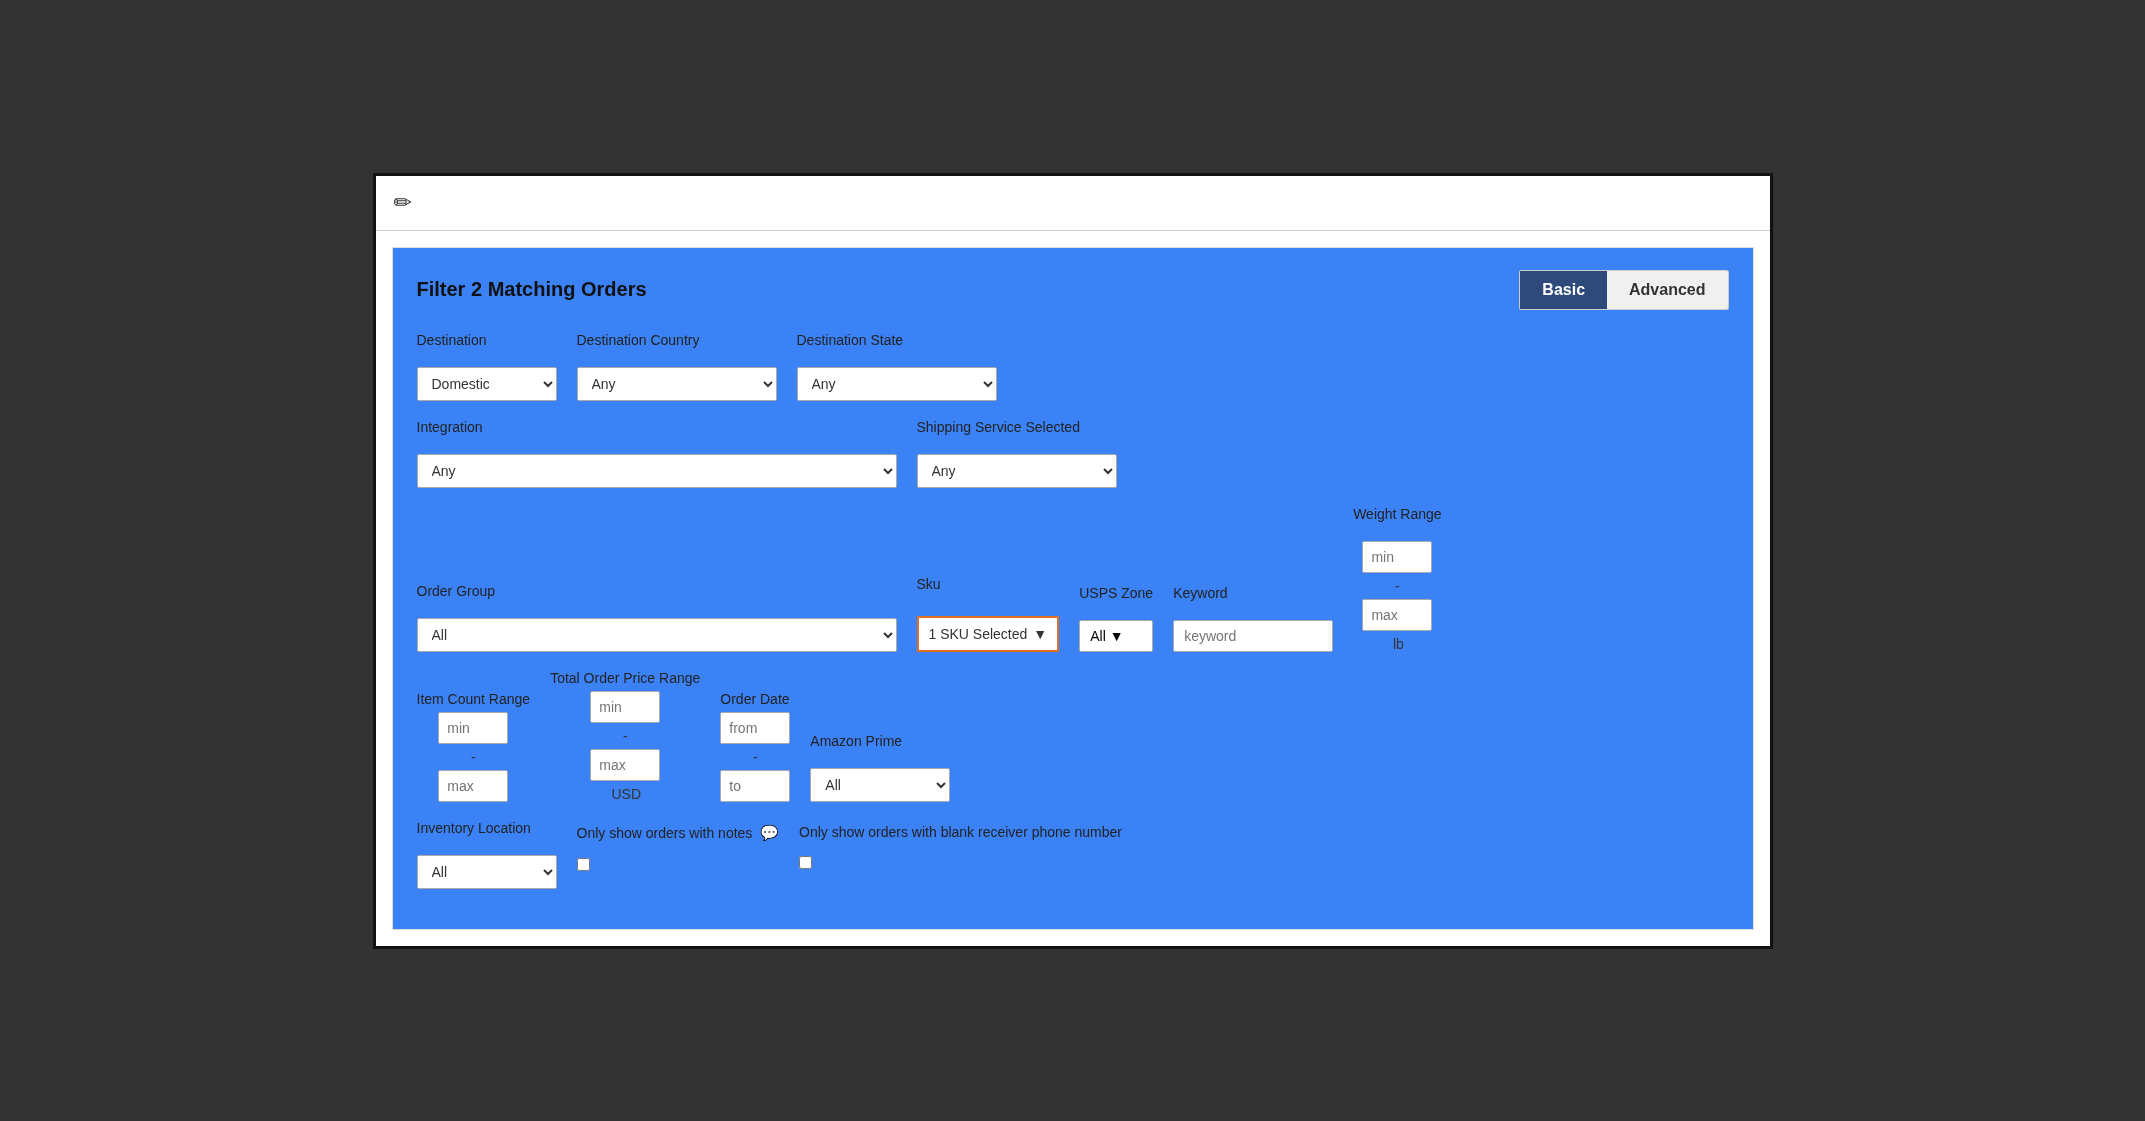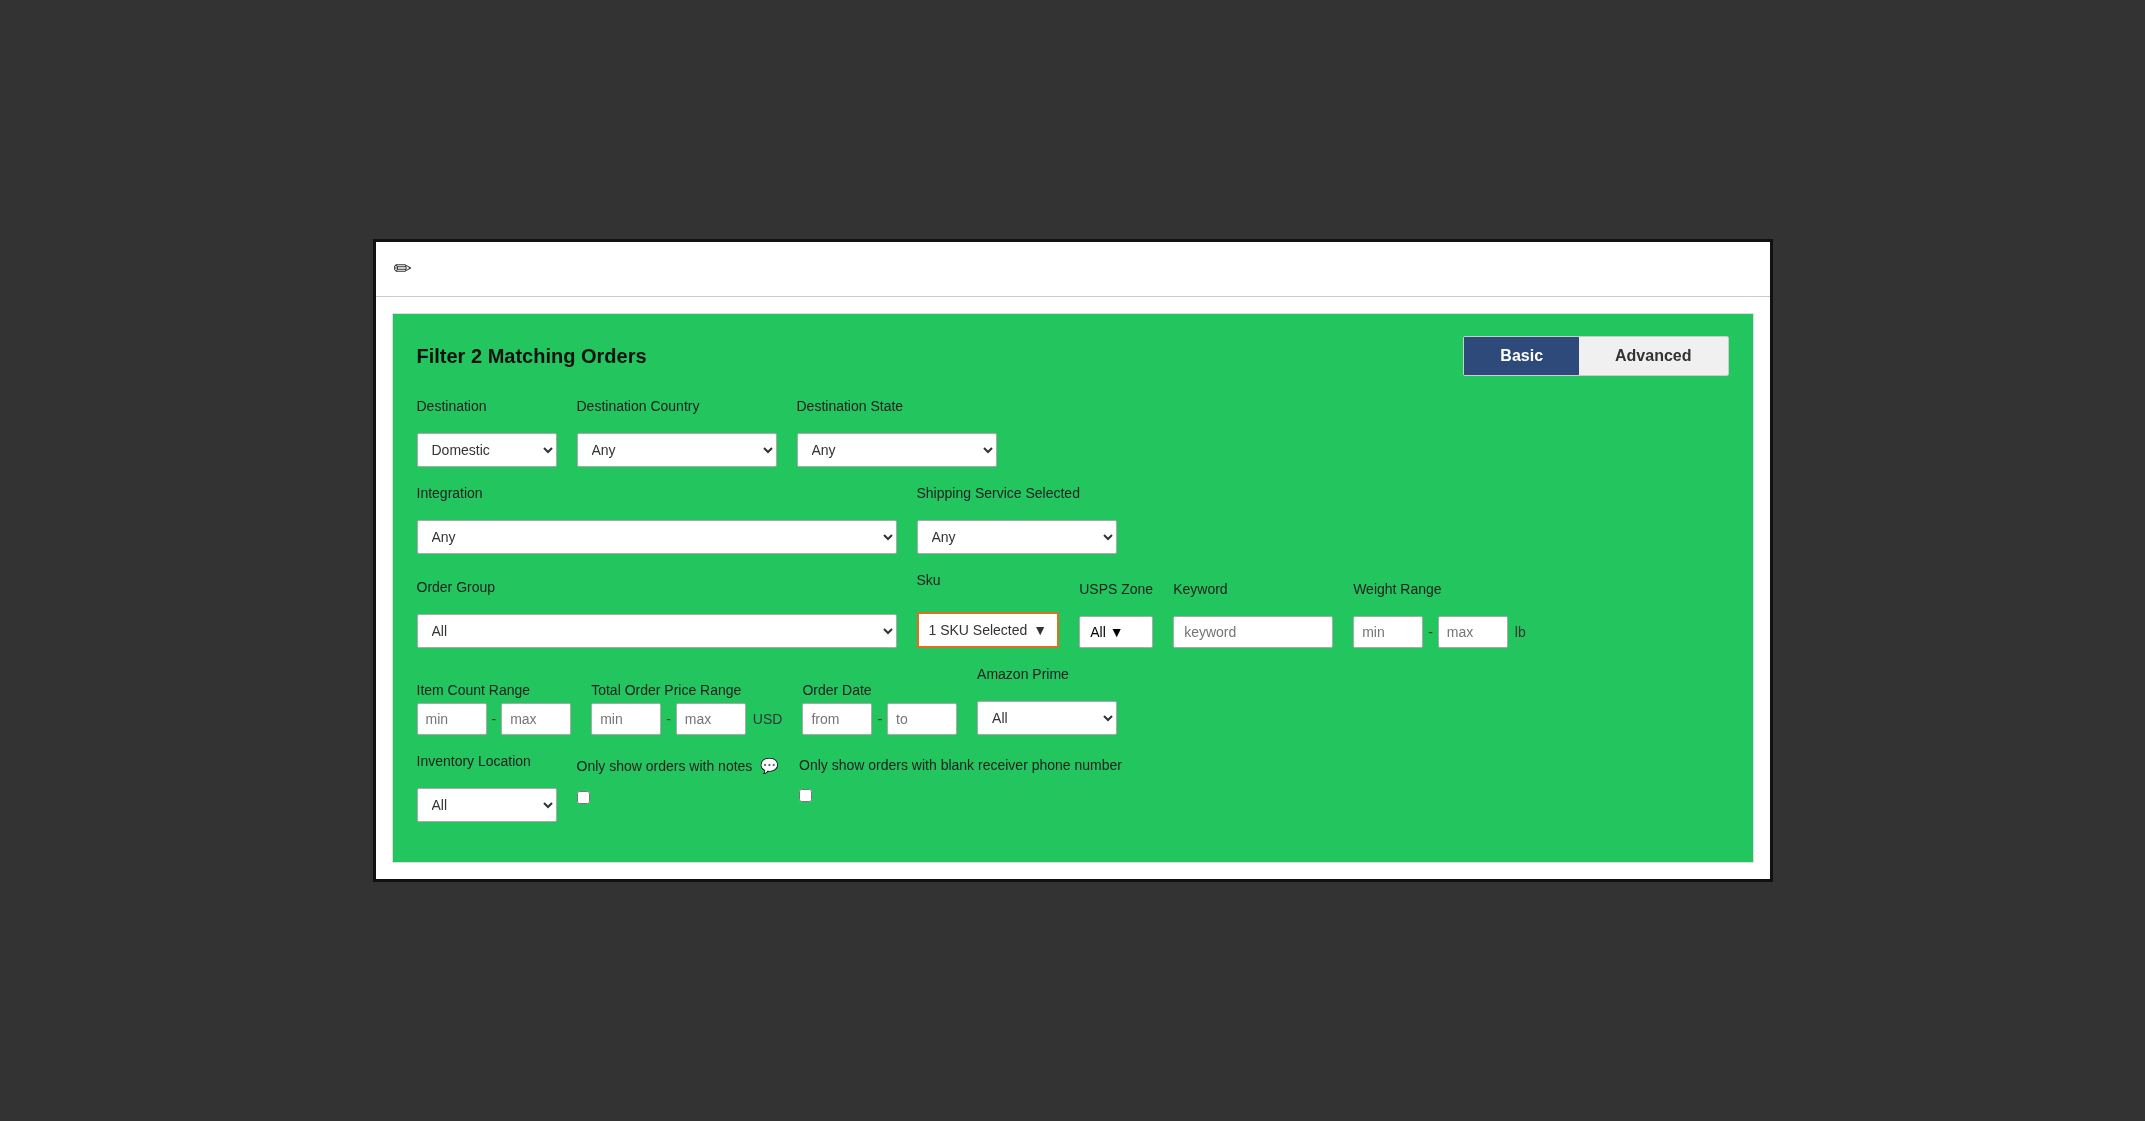--- a/index.html
+++ b/index.html
@@ -33,21 +33,21 @@
     .title-input {
       font-size: 26px;
       font-weight: bold;
       border: 1px solid #ccc;
       padding: 6px 12px;
       width: 700px;
       outline: none;
       color: #111;
     }
     .filter-panel {
-      background: #22c55e;
+      background: #3b82f6;
       border: 1px solid #ddd;
       margin: 16px;
       padding: 22px 24px;
     }
     .filter-header {
       display: flex;
       justify-content: space-between;
       align-items: center;
       margin-bottom: 22px;
     }
@@ -56,21 +56,21 @@
       font-weight: bold;
       color: #111;
     }
     .toggle-buttons {
       display: flex;
       border: 1px solid #ccc;
       overflow: hidden;
       border-radius: 2px;
     }
     .toggle-btn {
-      padding: 10px 36px;
+      padding: 10px 22px;
       font-size: 16px;
       font-weight: bold;
       cursor: pointer;
       border: none;
       outline: none;
     }
     .toggle-btn.active {
       background: #2e4a7a;
       color: #fff;
     }
@@ -134,20 +134,21 @@
     }
     .range-group {
       display: flex;
       flex-direction: column;
       gap: 5px;
     }
     .range-inputs {
       display: flex;
       align-items: center;
       gap: 5px;
+      flex-direction: column;
     }
     .range-input {
       width: 70px;
       font-size: 14px;
       padding: 7px 8px;
       border: 1px solid #aaa;
       border-radius: 2px;
       color: #999;
     }
     .range-dash {

